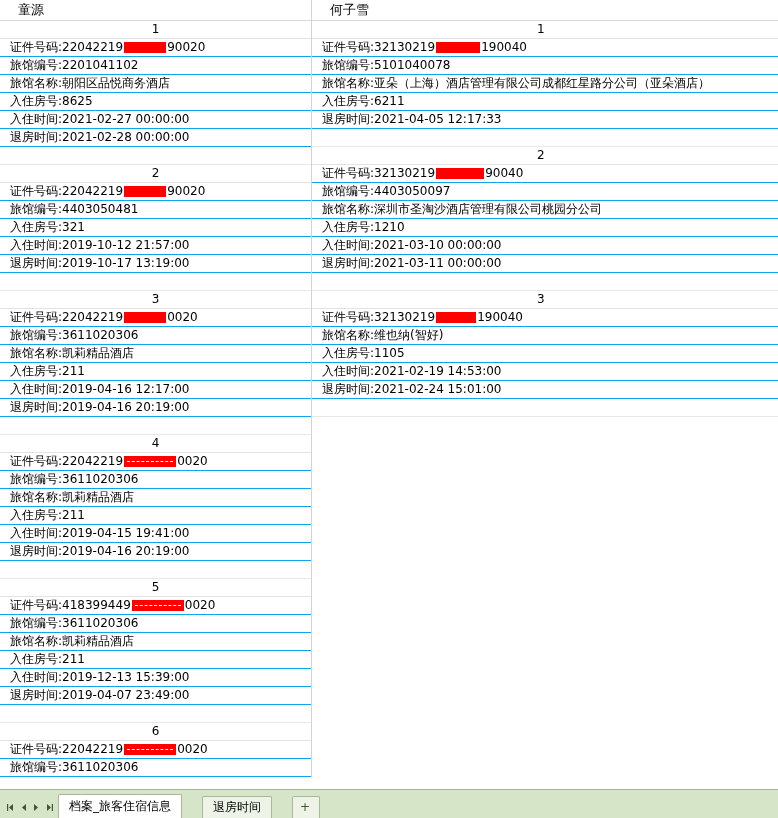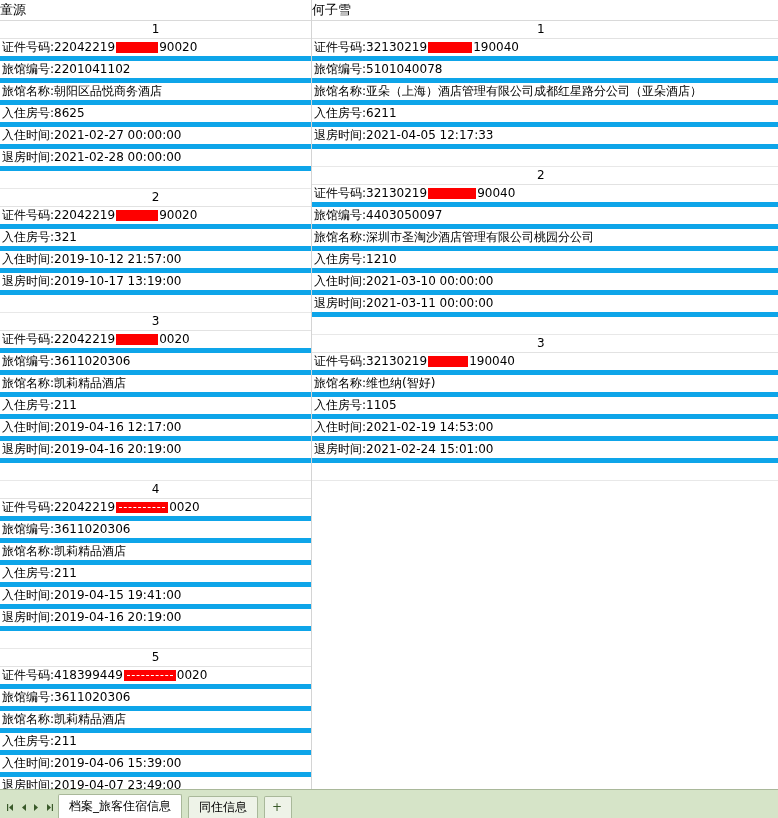--- a/index.html
+++ b/index.html
@@ -30,42 +30,42 @@
   }
   .col {
     box-sizing: border-box;
     position: relative;
   }
   .col-a { width: 312px; border-right: 1px solid #d4d4d4; }
   .col-b { width: 466px; }
   .col-head {
     height: 20px;
     line-height: 20px;
-    padding-left: 0;
+    padding-left: 18px;
     font-size: 13px;
     border-bottom: 1px solid #d9d9d9;
     white-space: nowrap;
     overflow: hidden;
   }
   .group {
     padding: 0;
   }
   .group-num {
     height: 17px;
     line-height: 17px;
     text-align: center;
     font-size: 12px;
     border-bottom: 1px solid #e2e2e2;
   }
   .col-b .group-num { text-align: left; padding-left: 225px; }
   .cell {
     height: 17px;
     line-height: 17px;
-    padding-left: 2px;
-    border-bottom: 5px solid #0ea5e9;
+    padding-left: 10px;
+    border-bottom: 1px solid #0ea5e9;
     white-space: nowrap;
     overflow: hidden;
     position: relative;
   }
   .spacer {
     height: 17px;
     border-bottom: 1px solid #e8e8e8;
   }
   .redact {
     display: inline-block;
@@ -114,21 +114,21 @@
     width: 9px;
     height: 9px;
     position: relative;
     display: inline-block;
   }
   .arrow svg { display: block; }
   .tab {
     height: 21px;
     line-height: 21px;
     padding: 0 10px;
-    margin-right: 6px;
+    margin-right: 20px;
     background: #eef3e8;
     border: 1px solid #a9b89a;
     border-bottom: none;
     border-radius: 2px 2px 0 0;
     white-space: nowrap;
     position: relative;
     bottom: 0;
   }
   .tab.active {
     background: #ffffff;
@@ -170,20 +170,21 @@
           <div class="cell"><span>旅馆名称:</span><span>朝阳区品悦商务酒店</span></div>
           <div class="cell"><span>入住房号:</span><span>8625</span></div>
           <div class="cell"><span>入住时间:</span><span>2021-02-27 00:00:00</span></div>
           <div class="cell"><span>退房时间:</span><span>2021-02-28 00:00:00</span></div>
           <div class="spacer"></div>
         </div>
 
         <div class="group">
           <div class="group-num">2</div>
           <div class="cell"><span>证件号码:</span><span>22042219</span><span class="redact w1"></span><span>90020</span></div>
+          <div class="cell"><span>旅馆编号:</span><span>4403050481</span></div>
           <div class="cell"><span>入住房号:</span><span>321</span></div>
           <div class="cell"><span>入住时间:</span><span>2019-10-12 21:57:00</span></div>
           <div class="cell"><span>退房时间:</span><span>2019-10-17 13:19:00</span></div>
           <div class="spacer"></div>
         </div>
 
         <div class="group">
           <div class="group-num">3</div>
           <div class="cell"><span>证件号码:</span><span>22042219</span><span class="redact w1"></span><span>0020</span></div>
           <div class="cell"><span>旅馆编号:</span><span>3611020306</span></div>
@@ -204,21 +205,21 @@
           <div class="cell"><span>退房时间:</span><span>2019-04-16 20:19:00</span></div>
           <div class="spacer"></div>
         </div>
 
         <div class="group">
           <div class="group-num">5</div>
           <div class="cell"><span>证件号码:</span><span>418399449</span><span class="redact w4 dashed"></span><span>0020</span></div>
           <div class="cell"><span>旅馆编号:</span><span>3611020306</span></div>
           <div class="cell"><span>旅馆名称:</span><span>凯莉精品酒店</span></div>
           <div class="cell"><span>入住房号:</span><span>211</span></div>
-          <div class="cell"><span>入住时间:</span><span>2019-04-06 15:39:00</span></div>
+          <div class="cell"><span>入住时间:</span><span>2019-12-13 15:39:00</span></div>
           <div class="cell"><span>退房时间:</span><span>2019-04-07 23:49:00</span></div>
           <div class="spacer"></div>
         </div>
 
         <div class="group">
           <div class="group-num">6</div>
           <div class="cell"><span>证件号码:</span><span>22042219</span><span class="redact w4 dashed"></span><span>0020</span></div>
           <div class="cell"><span>旅馆编号:</span><span>3611020306</span></div>
 
         </div>
@@ -285,17 +286,17 @@
         </svg>
     </span>
     <span class="arrow">
       <svg width="9" height="9" viewBox="0 0 9 9">
           <path d="M2 1 L6 4.5 L2 8 Z" fill="#3a5a2a"></path>
           <rect x="6.8" y="1" width="1.2" height="7" fill="#3a5a2a"></rect>
         </svg>
     </span>
   </div>
   <div class="tab active">档案_旅客住宿信息</div>
-  <div class="tab">同住信息</div>
+  <div class="tab">退房时间</div>
   <div class="tab-new">
     <span class="plus">+</span>
   </div>
 </div>
 
 </body></html>

